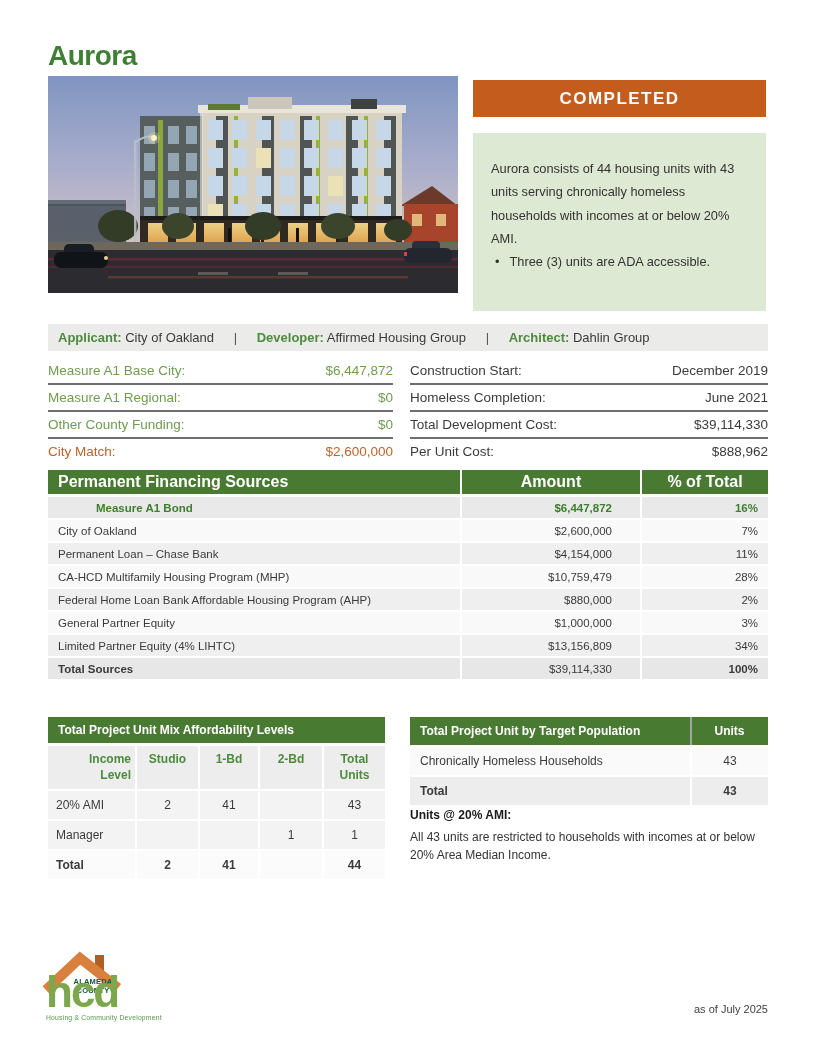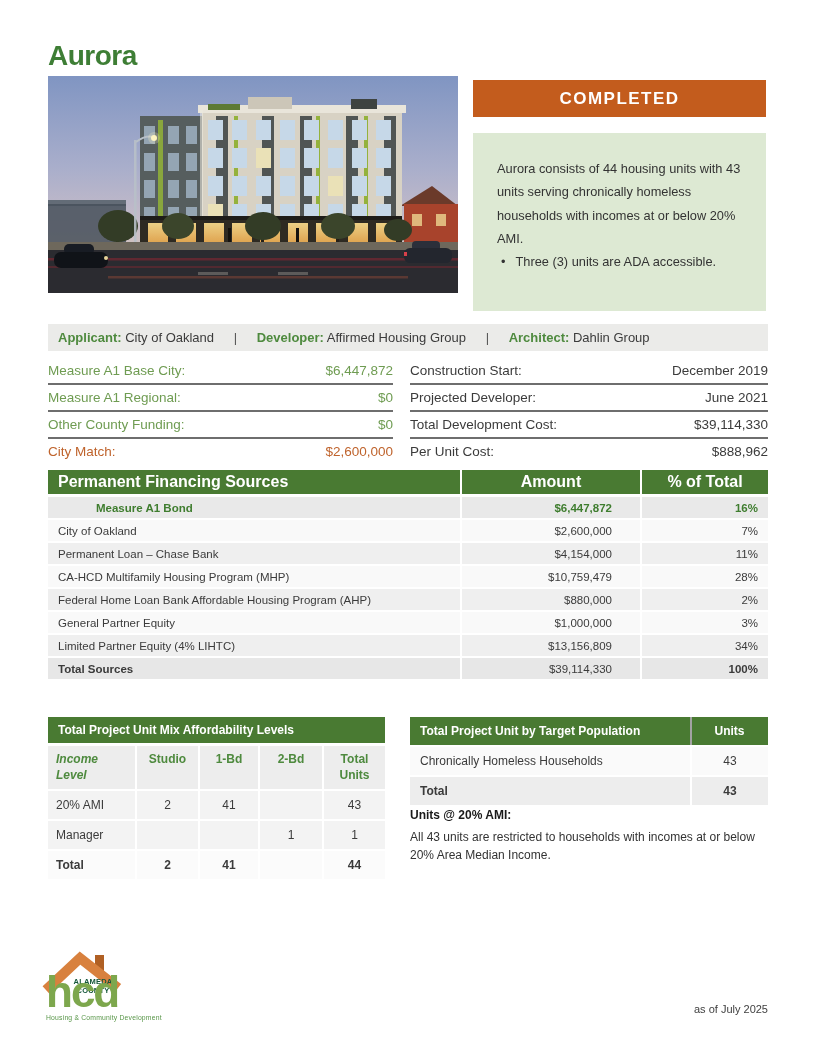--- a/index.html
+++ b/index.html
@@ -20,21 +20,21 @@
   .location-bar .lbl { font-weight:bold; }
   .location-bar .sep { margin:0 8px; }
 
   
   .status-badge { position:absolute; left:473px; top:80px; width:293px; height:37px;
                   background:#c35c1d; color:#fff; font-size:17px; font-weight:bold;
                   letter-spacing:1.5px; text-align:center; line-height:37px; }
 
   
   .desc-box { position:absolute; left:473px; top:133px; width:293px; height:178px;
-              background:#dde9d3; box-sizing:border-box; padding:24px 18px 0 24px;
+              background:#dde9d3; box-sizing:border-box; padding:24px 18px 0 18px;
               font-size:12.8px; line-height:1.82; color:#333; }
   .desc-bullet { display:flex; }
   .desc-bullet::before { content:"\2022"; margin:0 10px 0 4px; }
 
   
   .team-bar { position:absolute; left:48px; top:324px; width:720px; height:27px;
               background:#ebebe9; font-size:13px; line-height:27px; padding-left:10px;
               box-sizing:border-box; white-space:nowrap; }
   .team-bar .t-lbl { color:#4e8a3e; font-weight:bold; }
   .team-bar .t-sep { margin:0 16px; color:#555; }
@@ -71,21 +71,21 @@
   
   .mini-title { height:26px; background:#497a32; color:#fff; font-size:12px; font-weight:bold;
                 line-height:26px; padding-left:10px; box-sizing:border-box; }
   .mix-block { position:absolute; left:48px; top:717px; width:337px; }
   .mix-table { width:337px; border-collapse:separate; border-spacing:0; font-size:12px;
                margin-top:3px; table-layout:fixed; }
   .mix-table col.m0 { width:87px; } .mix-table col.m1 { width:63px; } .mix-table col.m2 { width:60px; }
   .mix-table col.m3 { width:64px; } .mix-table col.m4 { width:63px; }
   .mix-table th { background:#ededed; color:#4e8a3e; font-weight:bold; padding:6px 4px;
                   text-align:center; vertical-align:top; line-height:1.3; }
-  .mix-table th:first-child { text-align:left; padding-left:8px;font-style:italic; }
+  .mix-table th:first-child { text-align:right; padding-left:8px; }
   .mix-table td { background:#f3f3f3; height:24px; padding:2px 4px; text-align:center;
                   border-top:2px solid #fff; }
   .mix-table td:first-child { text-align:left; padding-left:8px; }
   .mix-table th + th, .mix-table td + td { border-left:2px solid #fff; }
   .mix-table tr.total td { background:#fbfbfb; font-weight:bold; }
 
   .pop-block { position:absolute; left:410px; top:717px; width:358px; }
   .pop-table { width:358px; border-collapse:separate; border-spacing:0; font-size:12px; table-layout:fixed; }
   .pop-table col.p0 { width:280px; } .pop-table col.p1 { width:78px; }
   .pop-table th { background:#497a32; color:#fff; font-size:12px; font-weight:bold; height:26px;
@@ -307,21 +307,21 @@
         <span class="s-lbl">City Match:</span>
         <span class="s-val">$2,600,000</span>
       </div>
     </div>
     <div class="sum-col sum-right">
       <div class="sum-row">
         <span class="s-lbl">Construction Start:</span>
         <span class="s-val">December 2019</span>
       </div>
       <div class="sum-row">
-        <span class="s-lbl">Projected Developer:</span>
+        <span class="s-lbl">Homeless Completion:</span>
         <span class="s-val">June 2021</span>
       </div>
       <div class="sum-row">
         <span class="s-lbl">Total Development Cost:</span>
         <span class="s-val">$39,114,330</span>
       </div>
       <div class="sum-row">
         <span class="s-lbl">Per Unit Cost:</span>
         <span class="s-val">$888,962</span>
       </div>

